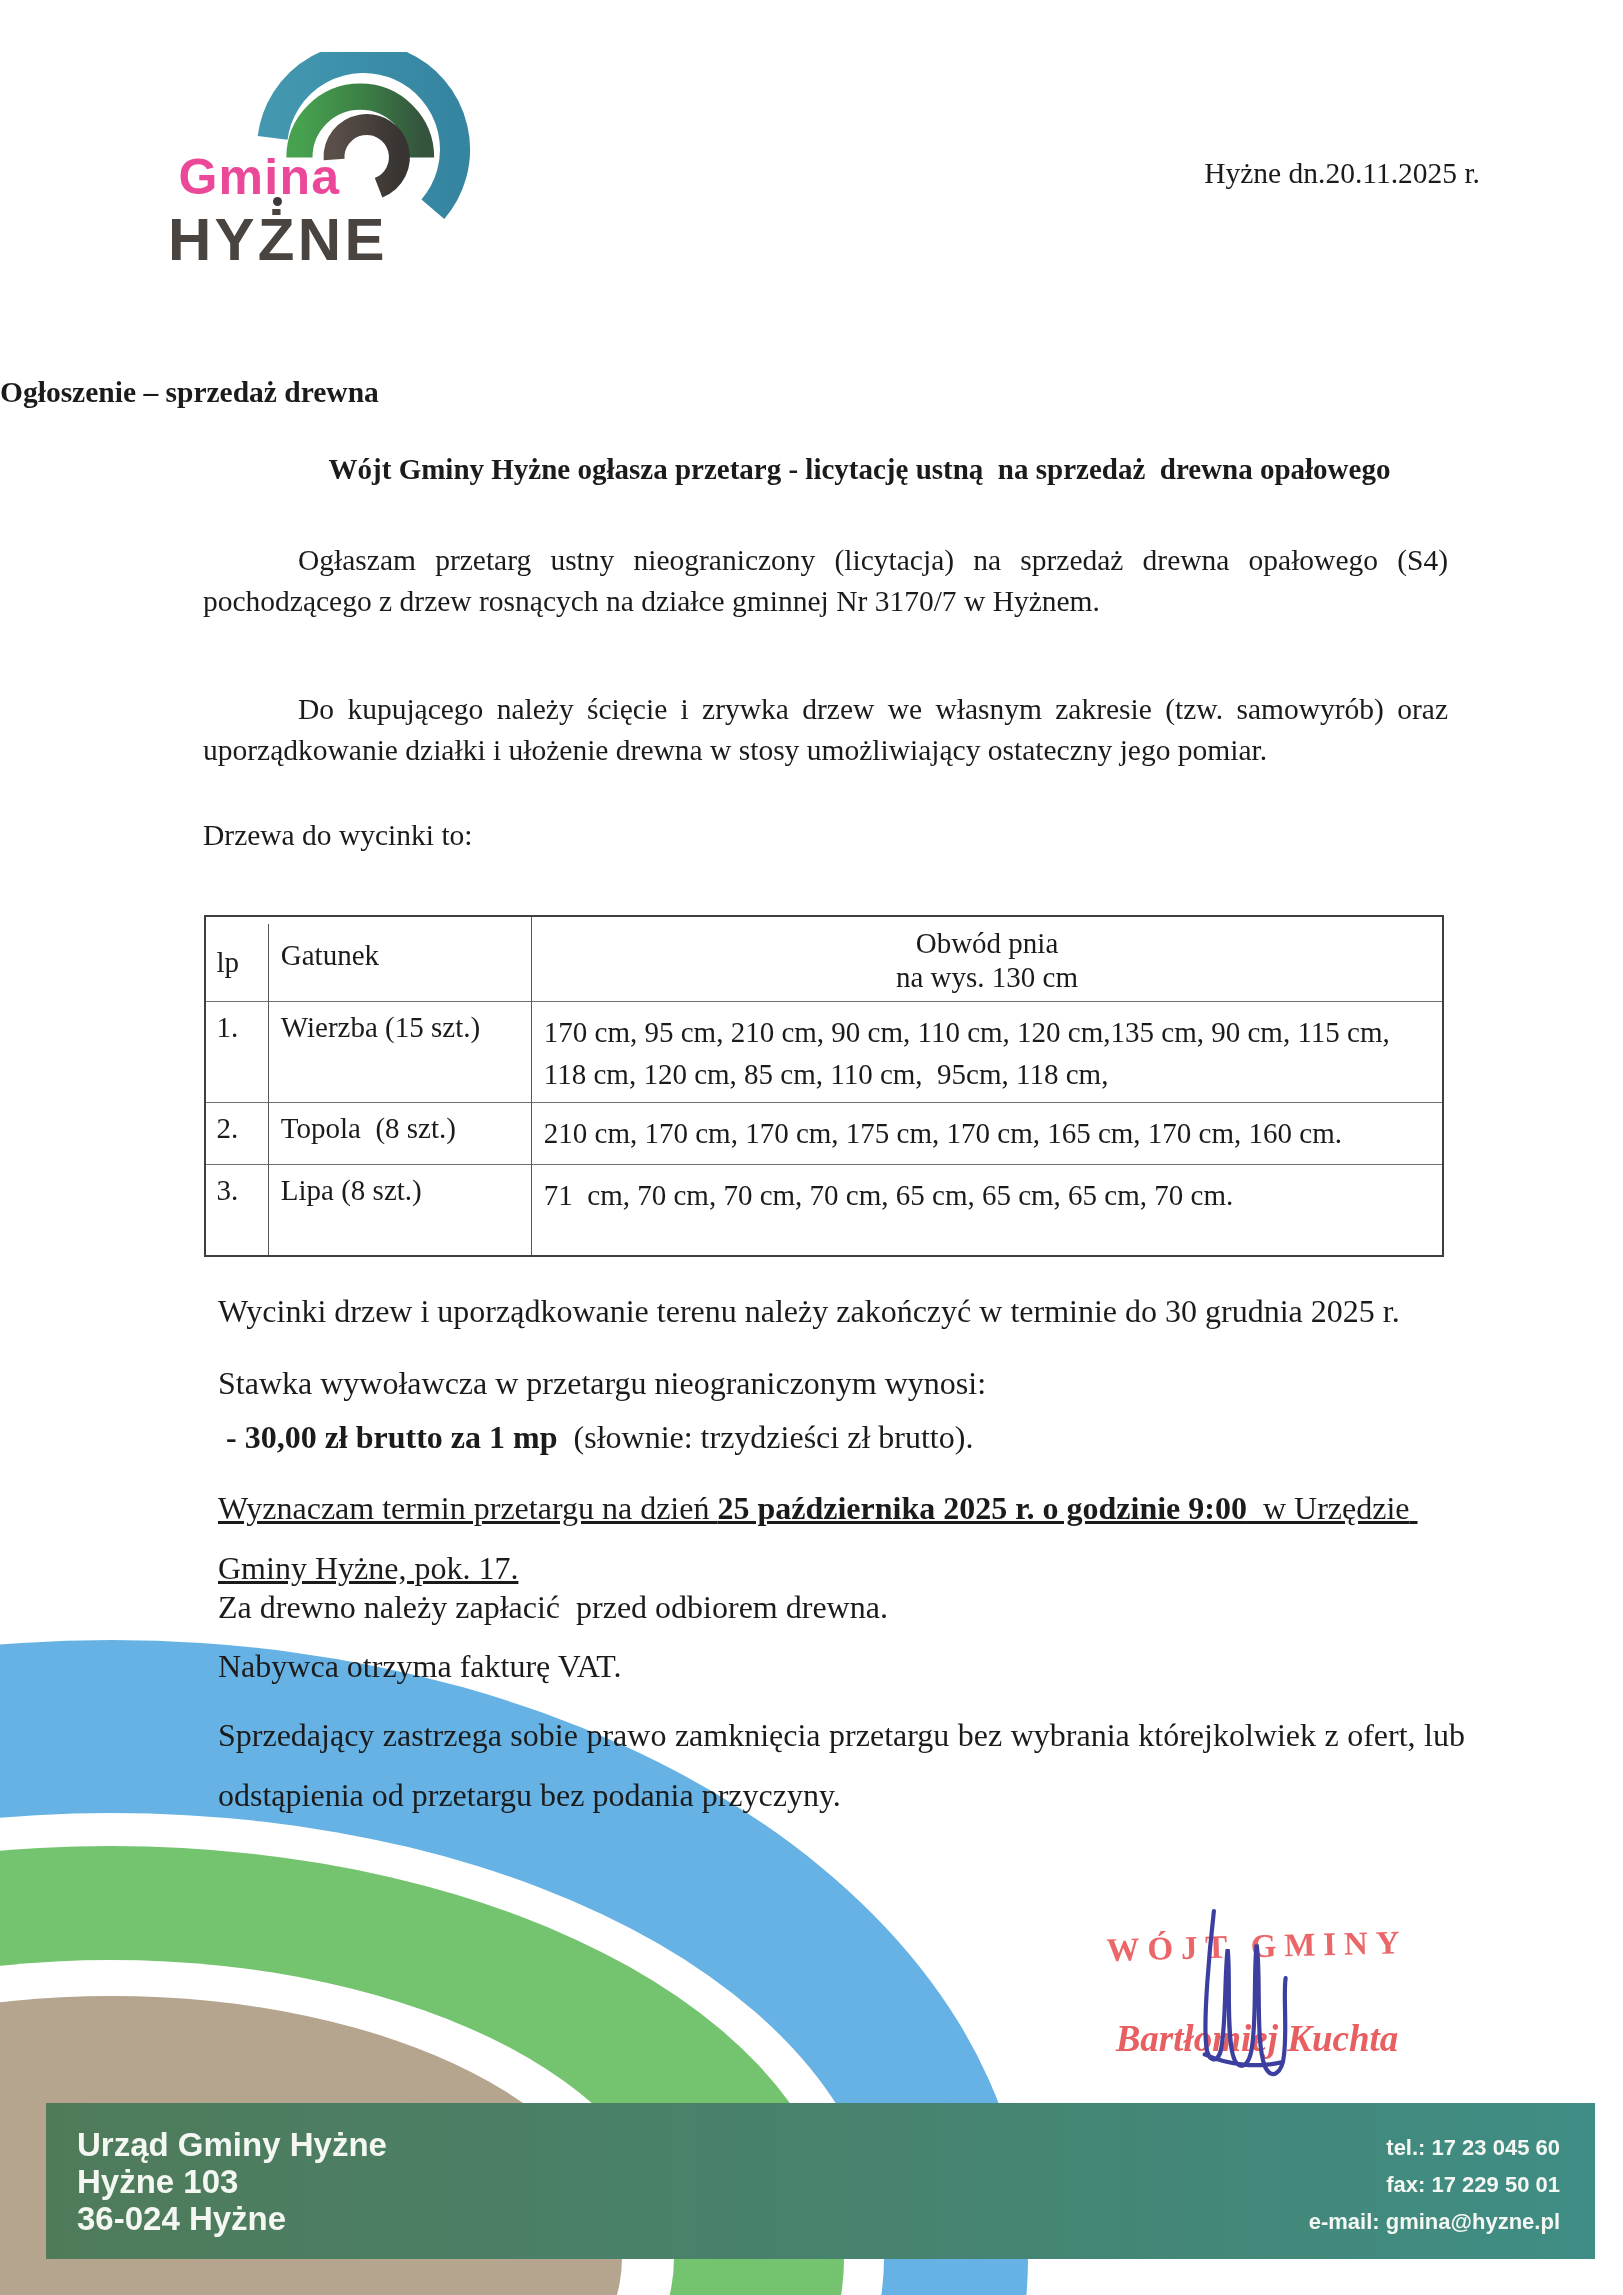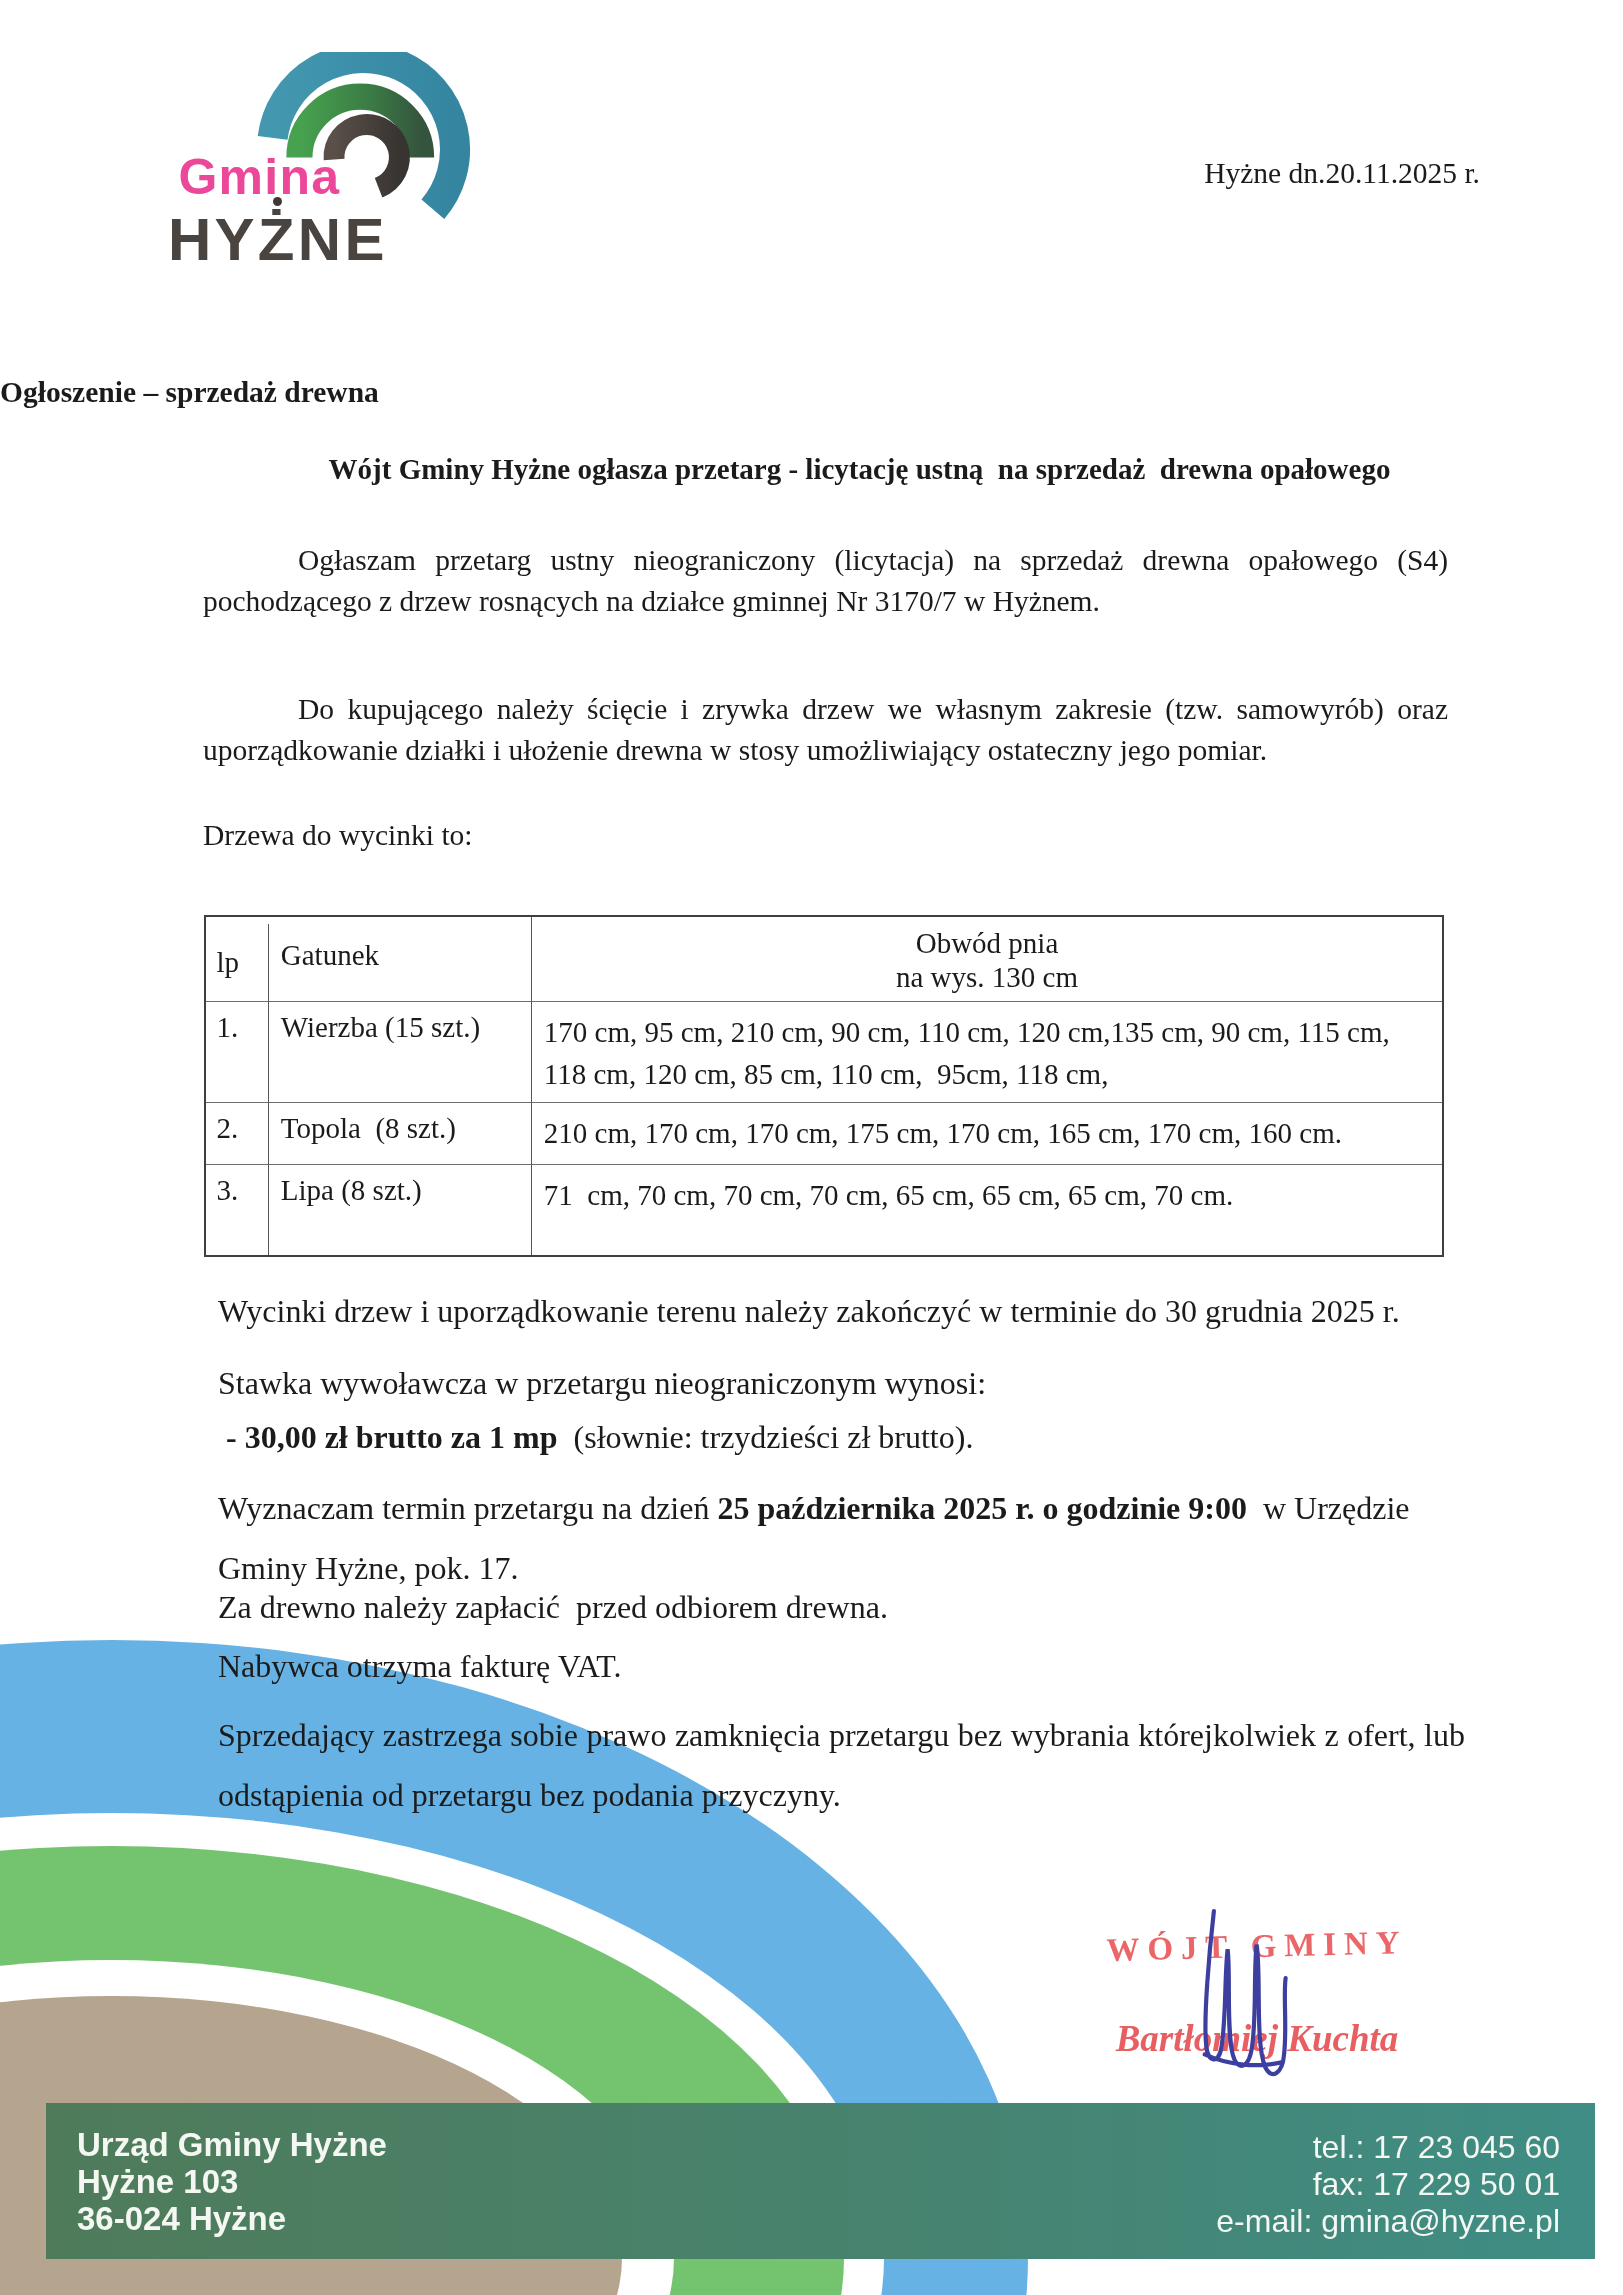--- a/index.html
+++ b/index.html
@@ -24,21 +24,21 @@
   
   .body-par{left:203px;width:1245px;font-size:29.5px;line-height:41px;text-align:justify;
             text-indent:95px;z-index:5;}
   .p1{top:540px;}
   .p2{top:689px;}
   .p3{left:203px;top:819px;font-size:29.5px;z-index:5;}
   .line{left:218px;width:1247px;font-size:32px;z-index:5;}
   .after-table{top:1293px;}
   .stawka-intro{top:1365px;}
   .stawka-line{top:1419px;}
-  .termin{top:1478px;line-height:60px;width:1247px;}
+  .termin{top:1478px;line-height:60px;width:1247px;text-decoration:underline;}
   .pay{top:1589px;}
   .vat{top:1648px;}
   .reserve{top:1705px;line-height:60px;width:1247px;text-align:justify;}
   b.inl{font-weight:bold;}
 
   
   .wood-table{left:204px;top:915px;width:1236px;z-index:5;display:grid;
               grid-template-columns:63px 263px 910px;
               grid-template-rows:85px 101px 62px 90px;
               border:2px solid #3f3f3f;background:transparent;font-size:29px;}
@@ -66,21 +66,21 @@
   .arc-green{left:-622px; top:1846px;width:1466px;height:825px;background:#74c46f;z-index:1;}
   .arc-w2   {left:-452px; top:1960px;width:1126px;height:596px; background:#ffffff;z-index:1;}
   .arc-tan  {left:-399px; top:1996px;width:1021px;height:524px; background:#b5a48e;z-index:1;}
 
   
   .band{left:46px;top:2103px;width:1549px;height:156px;z-index:3;
         background:linear-gradient(90deg,#4f7b5a 0%,#47836f 55%,#3f8d85 100%);}
   .band-addr{left:77px;top:2126px;font-family:"Liberation Sans",sans-serif;font-weight:bold;
              font-size:33px;line-height:37px;color:#f4f7f2;z-index:4;}
   .band-contact{right:63px;top:2129px;text-align:right;font-family:"Liberation Sans",sans-serif;
-                font-weight:normal;font-size:32px;line-height:37px;color:#f4f7f2;z-index:4;}
+                font-weight:bold;font-size:22px;line-height:37px;color:#f4f7f2;z-index:4;}
 </style>
 </head>
 <body>
 
 <div class="page">
 
   <div class="ellipse arc-blue"></div>
   <div class="ellipse arc-w1"></div>
   <div class="ellipse arc-green"></div>
   <div class="ellipse arc-w2"></div>

